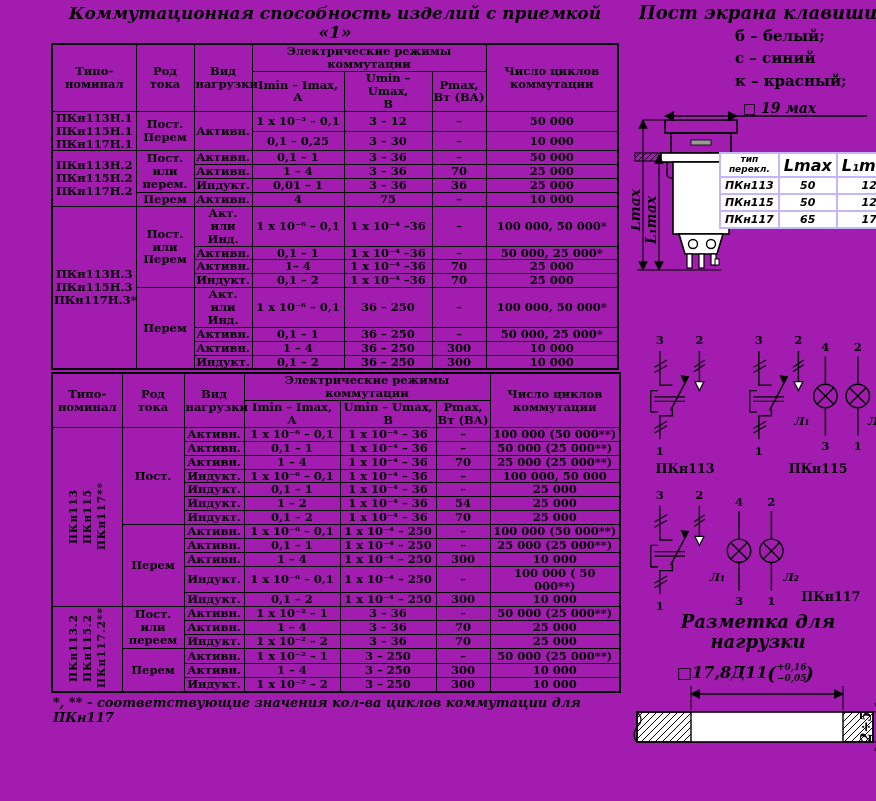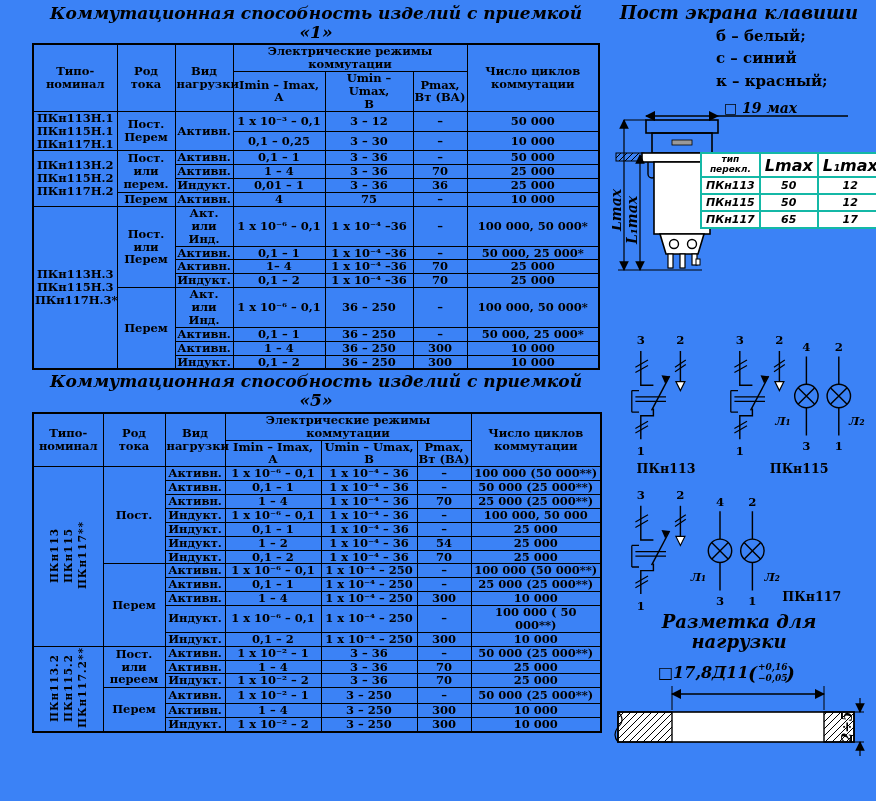--- a/index.html
+++ b/index.html
@@ -1,17 +1,17 @@
 <!DOCTYPE html>
 <html><head>
 <meta charset="utf-8">
 <style>
   html,body{margin:0;padding:0;background:#fff;}
-  .page{width:876px;height:801px;background:#3b82f6;color:#000;position:relative;overflow:hidden;
-        font-family:"DejaVu Serif","Liberation Serif",serif;box-sizing:border-box;padding-top:3px;}
+  .page{width:876px;height:801px;background:#a21caf;color:#000;position:relative;overflow:hidden;
+        font-family:"DejaVu Serif","Liberation Serif",serif;box-sizing:border-box;padding-top:3px;padding-left:19px;}
   .layout{display:flex;gap:12px;padding-left:32px;}
   .left{width:568px;flex:0 0 568px;}
   .right{width:254px;flex:0 0 254px;}
 
   .sec-title{font-weight:bold;font-style:italic;font-size:17px;text-align:center;line-height:1.1;margin:1px 0 2px 0;}
   .right .sec-title{font-size:18px;text-align:center;margin-top:0;}
 
   table.main{border-collapse:collapse;width:100%;table-layout:fixed;border:2px solid #000;margin-bottom:2px;}
   table.main td{border:1.4px solid #000;font-weight:bold;font-size:11.5px;text-align:center;
                 vertical-align:middle;padding:0 1px;line-height:1.12;}
@@ -22,21 +22,21 @@
                 font-size:10.5px;line-height:1.35;letter-spacing:1px;white-space:pre-line;}
 
   .footnote{font-weight:bold;font-style:italic;font-size:13px;margin:2px 0 0 2px;}
 
   .color-list{margin:2px 0 10px 104px;font-weight:bold;font-size:15px;line-height:1.5;}
 
   .dims{position:relative;height:222px;}
   .dims svg{position:absolute;left:0;top:0;}
   table.ltable{position:absolute;left:88px;top:50px;border-collapse:collapse;background:#fff;
                font-family:"DejaVu Sans","Liberation Sans",sans-serif;border:2px solid #000;}
-  table.ltable td{border:2px solid #14b8a6;font-weight:bold;font-style:italic;text-align:center;padding:1px 4px;}
+  table.ltable td{border:2px solid #c4b5fd;font-weight:bold;font-style:italic;text-align:center;padding:1px 4px;}
   td.lt-hs .ctxt{font-size:9px;line-height:1.1;display:inline-block;white-space:pre-line;}
   td.lt-hb{font-size:16px;}
   td.lt-name{font-size:11px;}
   td.lt-num{font-size:11px;}
 
   .schemes{position:relative;height:288px;}
   .mounting{position:relative;height:120px;}
 
   svg text{font-family:"DejaVu Serif","Liberation Serif",serif;fill:#000;}
   .pin{font-size:13px;font-weight:bold;}
@@ -202,21 +202,20 @@
             <tr>
               <td><span class="ctxt">Индукт.</span></td>
               <td><span class="ctxt">0,1 – 2</span></td>
               <td><span class="ctxt">36 – 250</span></td>
               <td><span class="ctxt">300</span></td>
               <td><span class="ctxt">10 000</span></td>
             </tr>
           </tbody>
       </table>
 
-      <div class="sec-title">Коммутационная способность изделий с приемкой «5»</div>
       <table class="main">
         <colgroup>
           <col style="width:70px">
             <col style="width:62px">
             <col style="width:60px">
           <col style="width:96px">
             <col style="width:96px">
             <col style="width:54px">
             <col style="width:130px">
         </colgroup>
@@ -376,20 +375,21 @@
             <tr>
               <td><span class="ctxt">Индукт.</span></td>
               <td><span class="ctxt">1 x 10⁻² – 2</span></td>
               <td><span class="ctxt">3 – 250</span></td>
               <td><span class="ctxt">300</span></td>
               <td><span class="ctxt">10 000</span></td>
             </tr>
           </tbody>
       </table>
 
+      <div class="footnote">*, ** - соответствующие значения кол-ва циклов коммутации для ПКн117</div>
     </div>
 
     <div class="right">
 
       <div class="sec-title">Пост экрана клавиши</div>
       <div class="color-list">
         <div>б – белый;</div>
         <div>с – синий</div>
         <div>к – красный;</div>
       </div>

